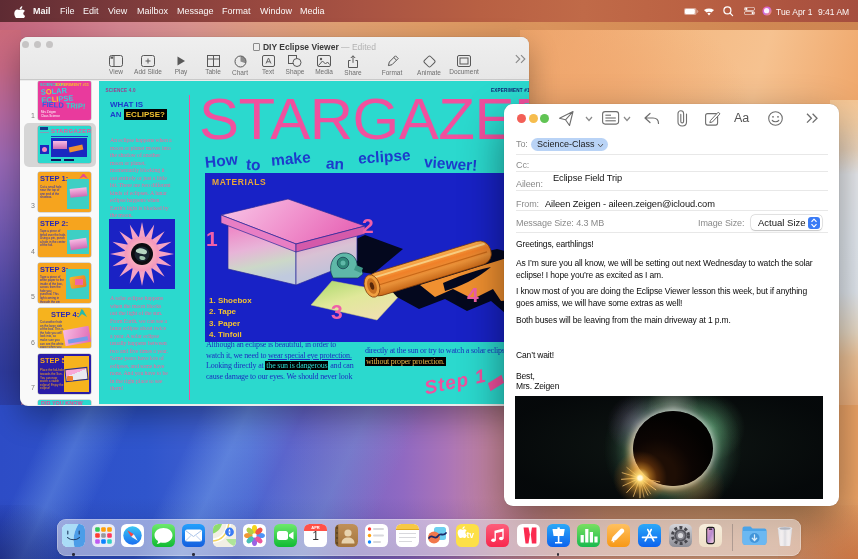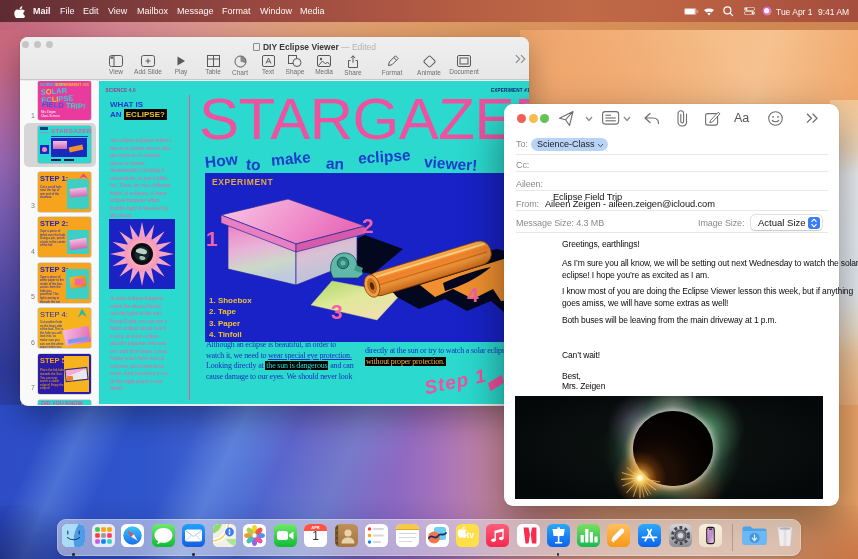--- a/index.html
+++ b/index.html
@@ -66,21 +66,21 @@
   #step1 { position:absolute; left:325px; top:290px; font-size:19px; font-weight:bold; font-style:italic; color:#f0509e; transform:rotate(-12deg); letter-spacing:1px; }
   #step1arrow { position:absolute; left:389px; top:298px; width:16px; height:8px; background:#f0509e; transform:rotate(-32deg) skewX(-14deg); }
 
   
   #mail { position:absolute; left:504px; top:104px; width:335px; height:402px; border-radius:9px;
     background:#ffffff; box-shadow:0 18px 44px rgba(0,0,0,0.45), 0 0 1px rgba(0,0,0,0.3); }
   .mtl { position:absolute; top:9.5px; width:9px; height:9px; border-radius:50%; }
   .msep { position:absolute; left:12px; width:312px; height:1px; background:#e8e8e8; }
   .mlab { position:absolute; color:#8a8a8a; font-size:9px; letter-spacing:-0.1px; }
   .mval { position:absolute; color:#111; font-size:9.3px; letter-spacing:-0.1px; }
-  .bodyline { position:absolute; left:12px; color:#0b0b0b; font-size:8.5px; letter-spacing:-0.15px; white-space:nowrap;margin-left:46px; }
+  .bodyline { position:absolute; left:12px; color:#0b0b0b; font-size:8.5px; letter-spacing:-0.15px; white-space:nowrap; }
   #ephoto { position:absolute; left:11px; top:292px; width:308px; height:103px; background:#05080a; overflow:hidden; }
   #ecorona { position:absolute; left:0; top:0; width:308px; height:103px;
     background:
       radial-gradient(circle 34px at 196px 32px, rgba(120,215,150,0.4) 0%, rgba(110,195,135,0.18) 55%, rgba(60,120,80,0) 100%),
       radial-gradient(circle 30px at 122px 28px, rgba(190,135,215,0.35) 0%, rgba(170,120,200,0.15) 55%, rgba(90,60,110,0) 100%),
       radial-gradient(circle 26px at 158px 12px, rgba(255,225,230,0.3) 0%, rgba(255,225,230,0) 100%),
       radial-gradient(circle 30px at 180px 90px, rgba(230,120,50,0.3) 0%, rgba(230,120,50,0) 100%),
       radial-gradient(circle 70px at 158px 53px, rgba(110,185,135,0.0) 36px, rgba(120,195,145,0.22) 46px, rgba(80,140,105,0.1) 58px, rgba(20,40,28,0) 70px),
       radial-gradient(ellipse 320px 110px at 158px 50px, rgba(24,36,28,0.5) 0%, rgba(8,12,9,0.15) 55%, rgba(4,7,5,0) 80%);
   }
@@ -294,21 +294,21 @@
         <div style="position:absolute;right:4px;bottom:8px;width:17px;height:10px;background:linear-gradient(#f8bce4,#d06ab4);transform:rotate(-8deg)"></div>
       </div>
       <div class="thumb" id="th5" style="top:181.5px;height:40px;background:#f6a41e">
         <div style="position:absolute;left:2px;top:2px;font-size:7.5px;font-weight:bold;color:#2a28b4">STEP 3:</div>
         <div style="position:absolute;left:2px;top:13px;width:24px;font-size:3px;line-height:3.6px;color:#1a28c0">Tape a piece of white paper to the inside of the box, across from the hole you punched. This light coming in through the pin hole should hit the the paper.</div>
         <div style="position:absolute;right:2px;top:6px;width:23px;height:30px;background:#3ecfc4"></div>
         <div style="position:absolute;right:5px;top:13px;width:16px;height:12px;background:linear-gradient(125deg,#f6b82a,#e87828);border-radius:2px;transform:rotate(-8deg)"></div>
         <div style="position:absolute;right:8px;top:16px;width:8px;height:6px;background:#f065a8"></div>
       </div>
       <div class="thumb" id="th6" style="top:227px;height:40px;background:#f6b31e">
-        <div style="position:absolute;left:2px;top:2px;font-size:7.5px;font-weight:normal;color:#2a28b4">STEP 4:</div>
+        <div style="position:absolute;left:13px;top:2px;font-size:7.5px;font-weight:bold;color:#2a28b4">STEP 4:</div>
         <div style="position:absolute;left:2px;top:13px;width:24px;font-size:3px;line-height:3.6px;color:#1a28c0">Cut another hole on the large side of the box. This is the hole you will look into, so make sure you can see the white paper when you look through it.</div>
         <div style="position:absolute;right:1px;bottom:4px;width:26px;height:16px;background:linear-gradient(115deg,#f8bce4,#e06ab4);transform:rotate(-10deg)"></div>
         <div style="position:absolute;right:3px;bottom:6px;width:20px;height:4px;background:#7a9ae8;transform:rotate(-10deg)"></div>
         <div style="position:absolute;right:4px;top:1px;width:10px;height:9px;background:#28b8a8;clip-path:polygon(10% 100%,45% 0,60% 10%,100% 90%,50% 55%)"></div>
       </div>
       <div class="thumb" id="th7" style="top:273px;height:40px;background:#2a1ca6">
         <div style="position:absolute;left:2px;top:2px;font-size:7.5px;font-weight:bold;color:#f6a41e">STEP 5:</div>
         <div style="position:absolute;left:2px;bottom:3px;width:24px;font-size:3px;line-height:3.6px;color:#f6a41e">Place the foil-hole towards the Sun. You can now watch a viable eclipse! Enjoy the eclipse!</div>
         <div style="position:absolute;right:2px;top:2px;width:25px;height:36px;background:#f6b31e"></div>
         <div style="position:absolute;right:3px;top:14px;width:23px;height:13px;background:linear-gradient(165deg,#f8a8d8 40%,#e8e8f0 40%);border:0.5px solid #283090;transform:rotate(-6deg)"></div>
@@ -357,21 +357,21 @@
 
       <div id="stargazer">STARGAZER</div>
       <div class="hword" style="left:106px;top:71px;transform:rotate(-6deg)">How</div>
       <div class="hword" style="left:147px;top:75px;transform:rotate(4deg)">to</div>
       <div class="hword" style="left:172px;top:69px;transform:rotate(-5deg)">make</div>
       <div class="hword" style="left:227px;top:74px;transform:rotate(3deg)">an</div>
       <div class="hword" style="left:259px;top:67px;transform:rotate(-4deg)">eclipse</div>
       <div class="hword" style="left:325px;top:74px;transform:rotate(4deg)">viewer!</div>
 
       <div id="mpanel">
-        <div style="position:absolute;left:7px;top:4px;font-size:8.5px;font-weight:bold;color:#e8a73a;letter-spacing:0.6px">EXPERIMENT</div>
+        <div style="position:absolute;left:7px;top:4px;font-size:8.5px;font-weight:bold;color:#e8a73a;letter-spacing:0.6px">MATERIALS</div>
         <svg style="position:absolute;left:0;top:0" width="324" height="169" viewBox="0 0 324 169">
           <defs>
             <linearGradient id="boxfront" x1="0" y1="0" x2="0.25" y2="1">
               <stop offset="0" stop-color="#f081c4"></stop>
                 <stop offset="0.45" stop-color="#e8b4d8"></stop>
                 <stop offset="0.75" stop-color="#ccd8c8"></stop>
                 <stop offset="1" stop-color="#c0cade"></stop>
             </linearGradient>
             <linearGradient id="boxlid" x1="0" y1="0" x2="1" y2="0.3">
               <stop offset="0" stop-color="#f8c8e8"></stop>
@@ -482,21 +482,21 @@
       </svg>
 
     <div class="mlab" style="left:12px;top:35px">To:</div>
     <div style="position:absolute;left:27px;top:34px;height:13px;padding:0 13px 0 6px;background:#b9d3f6;border-radius:6.5px;font-size:9px;line-height:13px;color:#1a1a1a">Science-Class<svg style="position:absolute;right:4px;top:5px" width="7" height="5" viewBox="0 0 7 5">
           <path d="M1 1 L3.5 3.8 L6 1" fill="none" stroke="#555" stroke-width="1"></path>
         </svg></div>
     <div class="msep" style="top:50px"></div>
     <div class="mlab" style="left:12px;top:56px">Cc:</div>
     <div class="msep" style="top:67px"></div>
     <div class="mlab" style="left:12px;top:75px">Aileen:</div>
-    <div class="mval" style="left:49px;top:88px">Eclipse Field Trip</div>
+    <div class="mval" style="left:49px;top:69px">Eclipse Field Trip</div>
     <div class="msep" style="top:86px"></div>
     <div class="mlab" style="left:12px;top:95px">From:</div>
     <div class="mval" style="left:41px;top:95px">Aileen Zeigen - aileen.zeigen@icloud.com</div>
     <div class="msep" style="top:106px"></div>
     <div class="mlab" style="left:12px;top:114px">Message Size: 4.3 MB</div>
     <div class="mlab" style="left:194px;top:114px;font-size:9px">Image Size:</div>
     <div style="position:absolute;left:247px;top:111px;width:71px;height:15px;background:#fff;border-radius:4px;box-shadow:0 0 0 0.5px rgba(0,0,0,0.18), 0 0.5px 1.5px rgba(0,0,0,0.15);font-size:9.5px;line-height:16px;color:#111;padding-left:7px">Actual Size
       <div style="position:absolute;right:2px;top:2px;width:12px;height:12px;background:#3a7bf6;border-radius:3px"><svg width="12" height="12" viewBox="0 0 12 12">
             <path d="M3.5 4.8 L6 2.2 L8.5 4.8 M3.5 7.2 L6 9.8 L8.5 7.2" fill="none" stroke="#fff" stroke-width="1.2" stroke-linejoin="round"></path>
           </svg></div>

